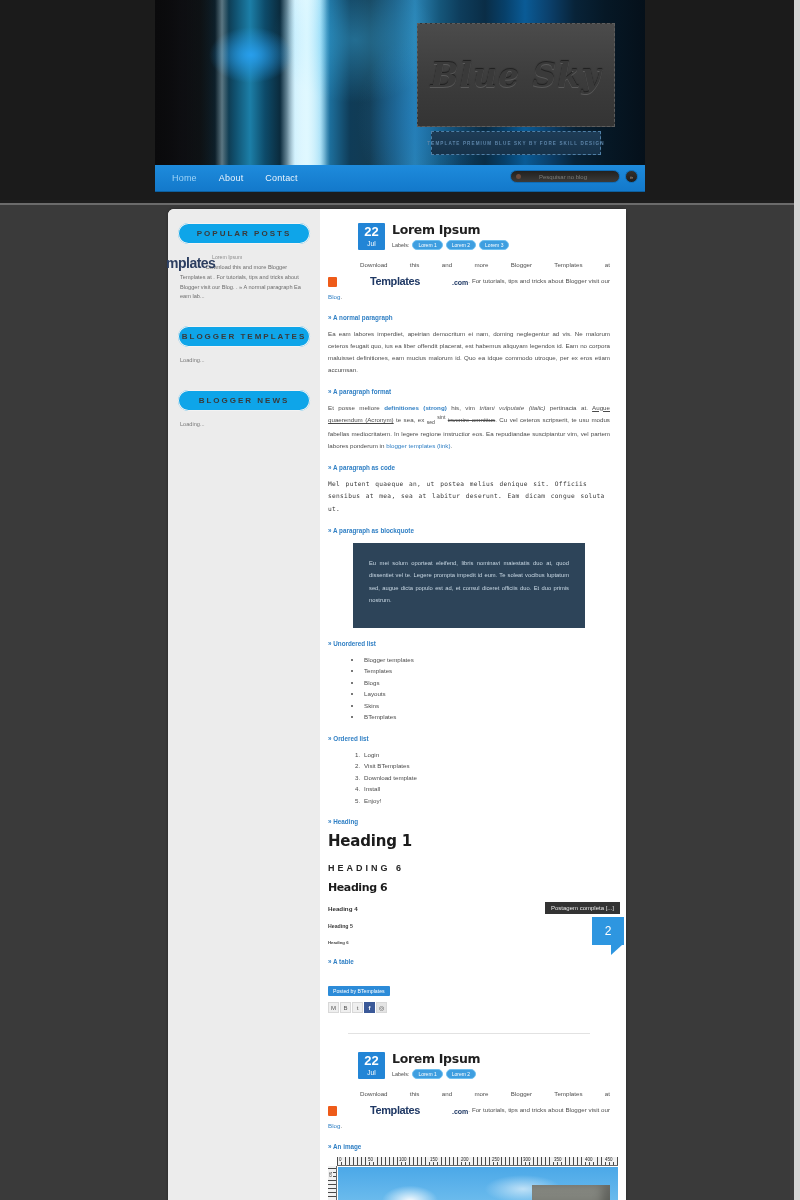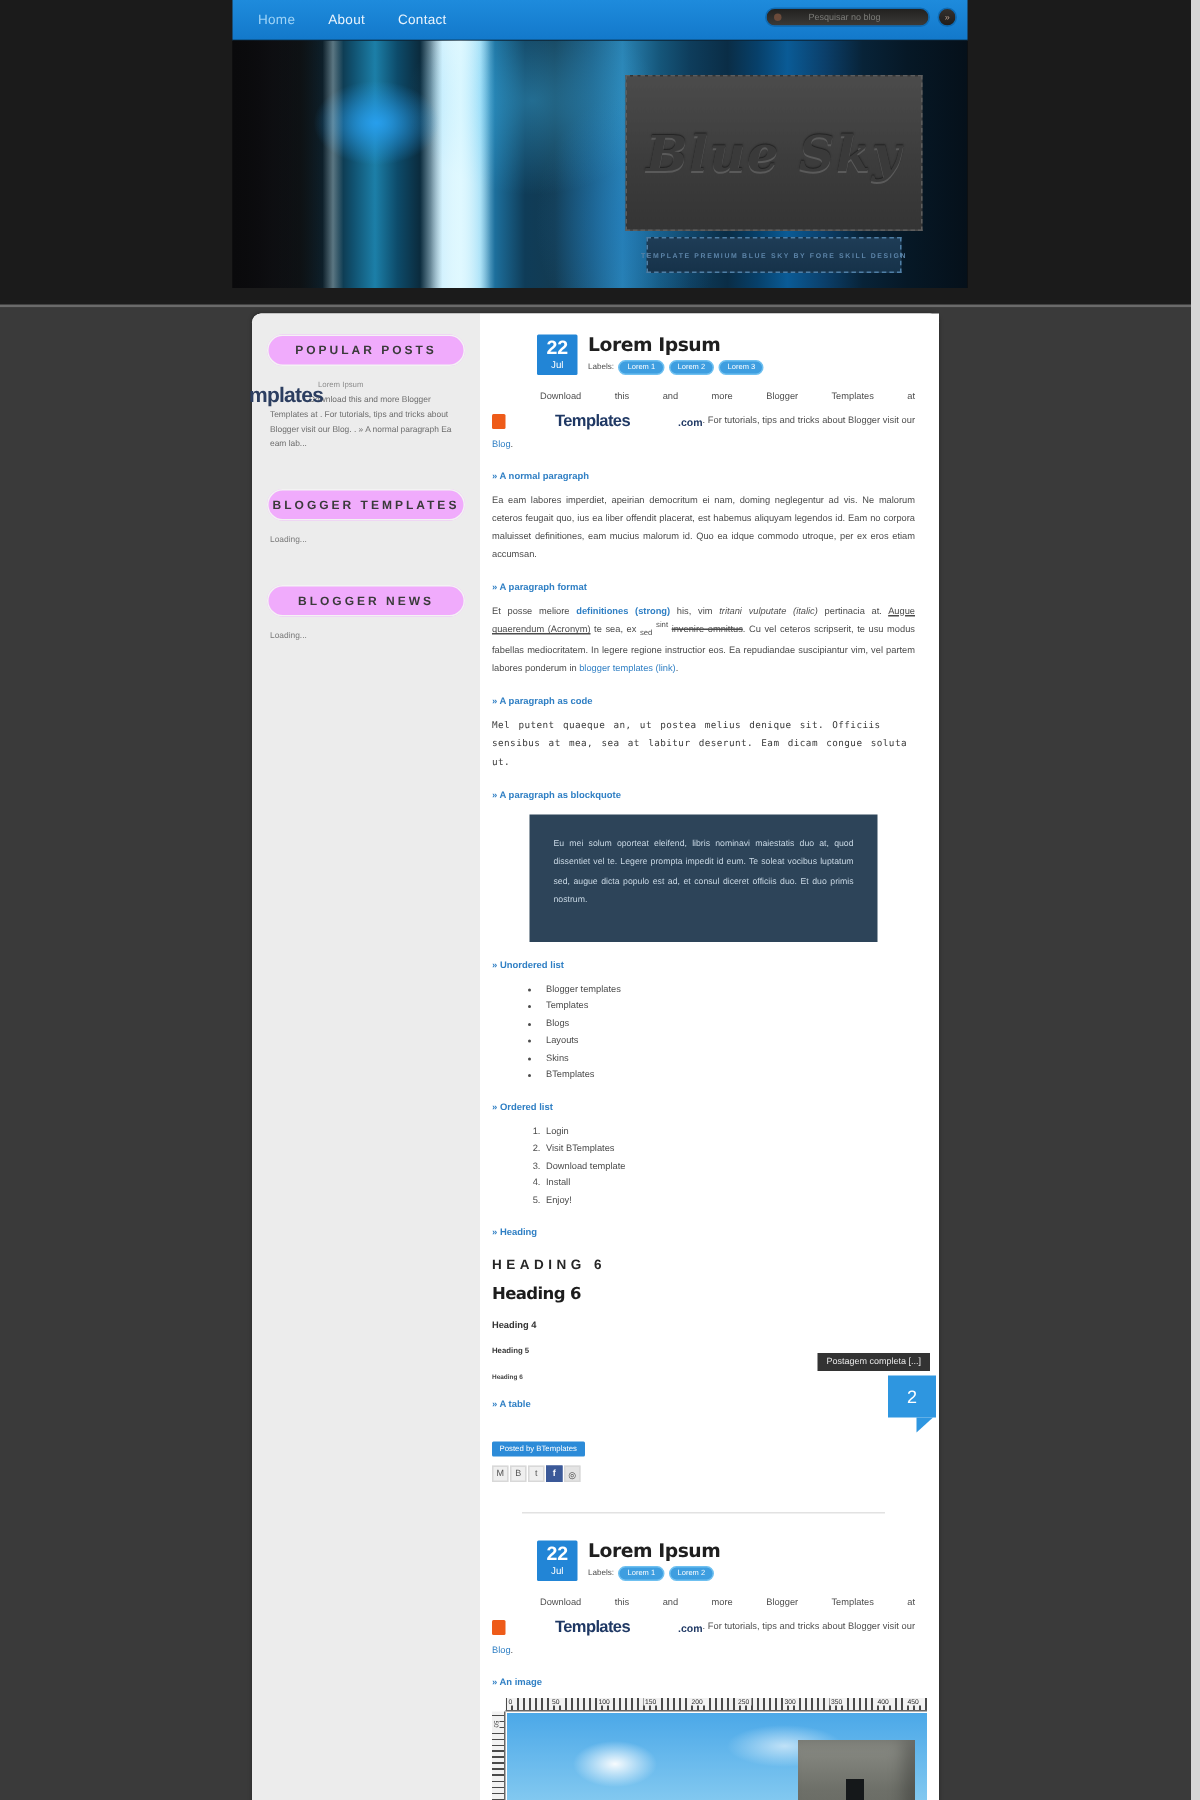--- a/index.html
+++ b/index.html
@@ -129,21 +129,21 @@
     border-radius: 6px 6px 0 0;
     min-height: 1018px;
     display: flex;
     box-shadow: 0 0 3px rgba(0,0,0,.35);
   }
 
   
   #sidebar { width: 152px; background: #ececec; padding: 14px 10px 20px 10px; border-radius: 6px 0 0 0; }
   .widget { margin-bottom: 24px; }
   .widget-title {
-    background: #f0abfc; border-radius: 14px;
+    background: #0ea5e9; border-radius: 14px;
     height: 21px; display: flex; align-items: center; justify-content: center;
     font-size: 8px; font-weight: bold; letter-spacing: 2px;
     color: #3a3a3a; font-family: "Liberation Sans", sans-serif;
     box-shadow: inset 0 0 0 1px #f3f3f3;
   }
   .widget-body { padding: 9px 2px 0 2px; font-size: 5.6px; color: #6d6d6d; line-height: 1.75; }
   .pop-item { position: relative; }
   .pop-watermark {
     position: absolute; left: -14px; top: -2px;
     font-size: 14px; font-weight: bold; color: #2c3e60;
@@ -301,50 +301,50 @@
 <body>
 
 <div id="page-root">
 
   <div class="band-dark" style="top:0;height:200px;"></div>
   <div class="band-divider" style="top:203px;"></div>
   <div class="band-gray" style="top:205px;height:995px;"></div>
   <div class="right-strip"></div>
 
   <div id="site">
+
+    <div id="header-banner">
+      <div class="bg-abstract"></div>
+      <div class="bg-streak" style="left:132px;width:40px;"></div>
+      <div class="bg-streak" style="left:60px;width:14px;opacity:.5;"></div>
+      <div class="bg-fade-left"></div>
+
+      <div id="logo-box">
+        <span id="logo-text">Blue Sky</span>
+      </div>
+      <div id="tagline-box">
+        <span id="tagline-text">TEMPLATE PREMIUM BLUE SKY BY FORE SKILL DESIGN</span>
+      </div>
+    </div>
 
     <div id="navbar">
       <div class="nav-links">
         <a href="#" class="active">Home</a>
         <a href="#">About</a>
         <a href="#">Contact</a>
       </div>
       <div id="search-wrap">
         <div id="search-field">
           <span class="dot"></span>
           <span class="ph">Pesquisar no blog</span>
         </div>
         <div id="search-go">»</div>
       </div>
     </div>
 
-    <div id="header-banner">
-      <div class="bg-abstract"></div>
-      <div class="bg-streak" style="left:132px;width:40px;"></div>
-      <div class="bg-streak" style="left:60px;width:14px;opacity:.5;"></div>
-      <div class="bg-fade-left"></div>
-
-      <div id="logo-box">
-        <span id="logo-text">Blue Sky</span>
-      </div>
-      <div id="tagline-box">
-        <span id="tagline-text">TEMPLATE PREMIUM BLUE SKY BY FORE SKILL DESIGN</span>
-      </div>
-    </div>
-
     <div id="content-shell">
 
       <aside id="sidebar">
 
         <div class="widget">
           <div class="widget-title">POPULAR POSTS</div>
           <div class="widget-body">
             <div class="pop-item">
               <span class="pop-watermark">mplates</span>
               <span class="pop-title">Lorem Ipsum</span>
@@ -420,20 +420,21 @@
           <div class="sec-head">» Ordered list</div>
           <ol class="ol-list">
             <li>Login</li>
             <li>Visit BTemplates</li>
             <li>Download template</li>
             <li>Install</li>
             <li>Enjoy!</li>
           </ol>
 
           <div class="sec-head">» Heading</div>
+          <div class="h1x">Heading 1</div>
           <div class="h2x">HEADING 6</div>
           <div class="h3x">Heading 6</div>
           <div class="h4x">Heading 4</div>
           <div class="h5x">Heading 5</div>
           <div class="h6x">Heading 6</div>
 
           <div class="sec-head" style="margin-top:13px;">» A table</div>
 
           <div class="tooltip-pill">Postagem completa [...]</div>
 

